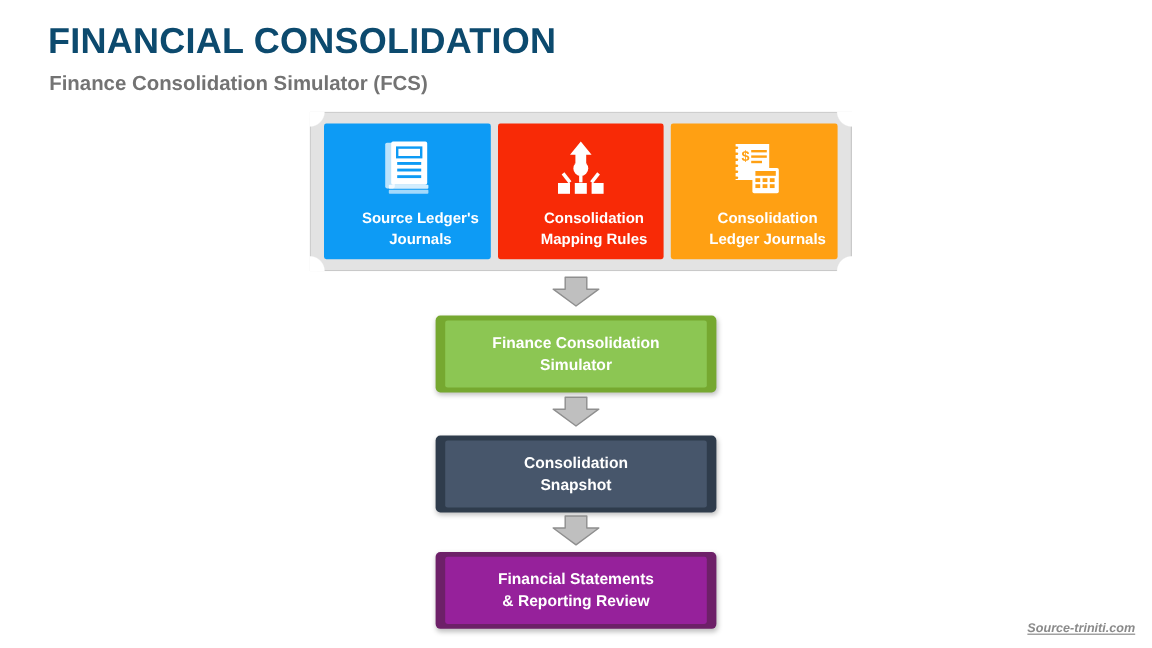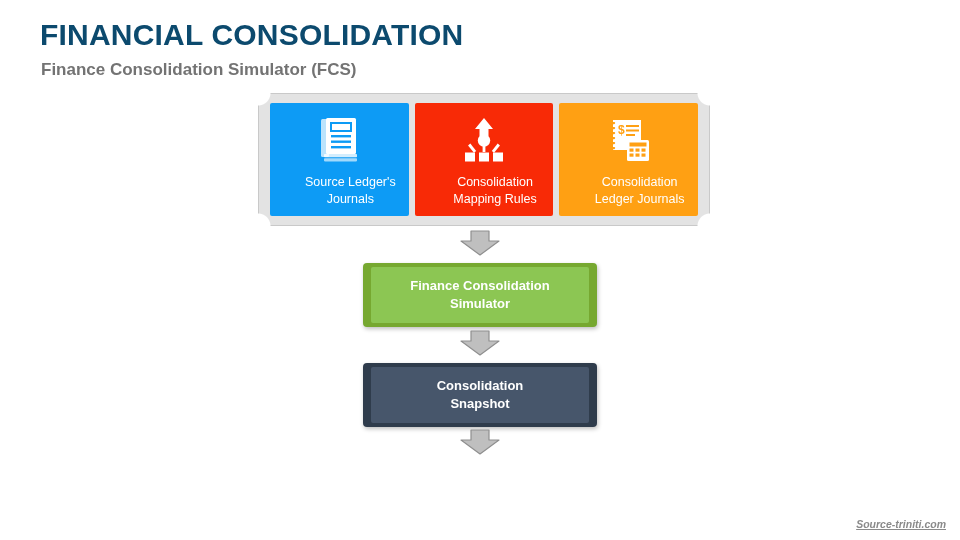--- a/index.html
+++ b/index.html
@@ -88,21 +88,21 @@
   }
   .card-icon {
     height: 54px;
     display: flex;
     align-items: center;
     justify-content: center;
   }
   .card-label {
     color: #ffffff;
     font-size: 12.5px;
-    font-weight: normal;
+    font-weight: bold;
     line-height: 1.32;
     text-align: center;
     margin-top: 7px;
     white-space: pre-line;
     margin-left: 22px;
   }
 
   
   .flow-arrow {
     position: absolute;
@@ -260,16 +260,21 @@
     <div class="flow-label">Consolidation
 Snapshot</div>
   </div>
 
   <div class="flow-arrow" id="arrow-2" style="top: 429px;">
     <svg width="42" height="26" viewBox="0 0 42 26" aria-hidden="true">
       <polygon points="12,1 30,1 30,11 40,11 21,25 2,11 12,11" fill="#bfbfbf" stroke="#8f8f8f" stroke-width="1.2" stroke-linejoin="round"></polygon>
     </svg>
   </div>
 
+  <div class="flow-box" id="flow-box-2" style="top: 460px; height: 64px; background: rgb(109, 32, 104);">
+    <div class="flow-box-face" style="background: rgb(150, 33, 155);"></div>
+    <div class="flow-label">Financial Statements
+&amp; Reporting Review</div>
+  </div>
 
   <div id="source-watermark">Source-triniti.com</div>
 
 </div>
 
 </body></html>

